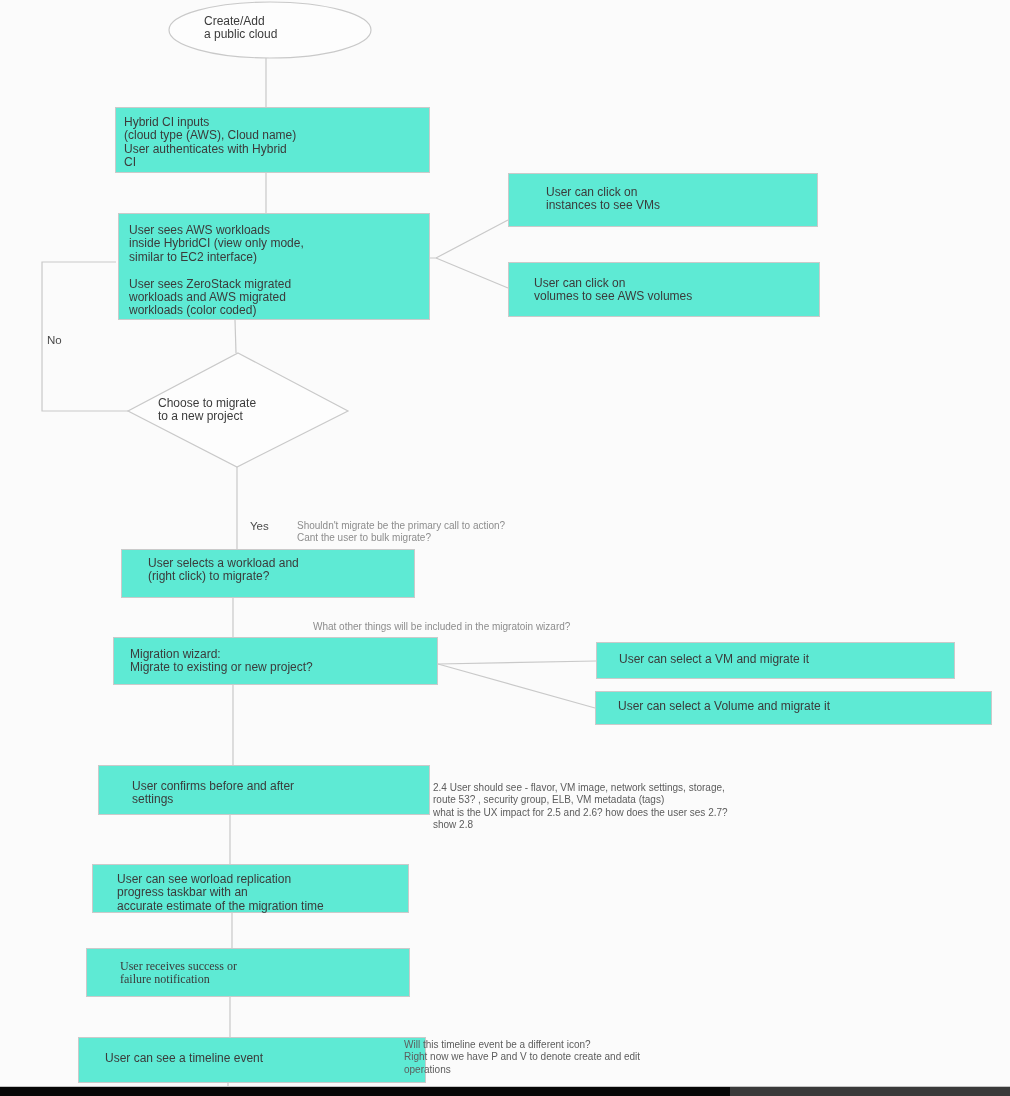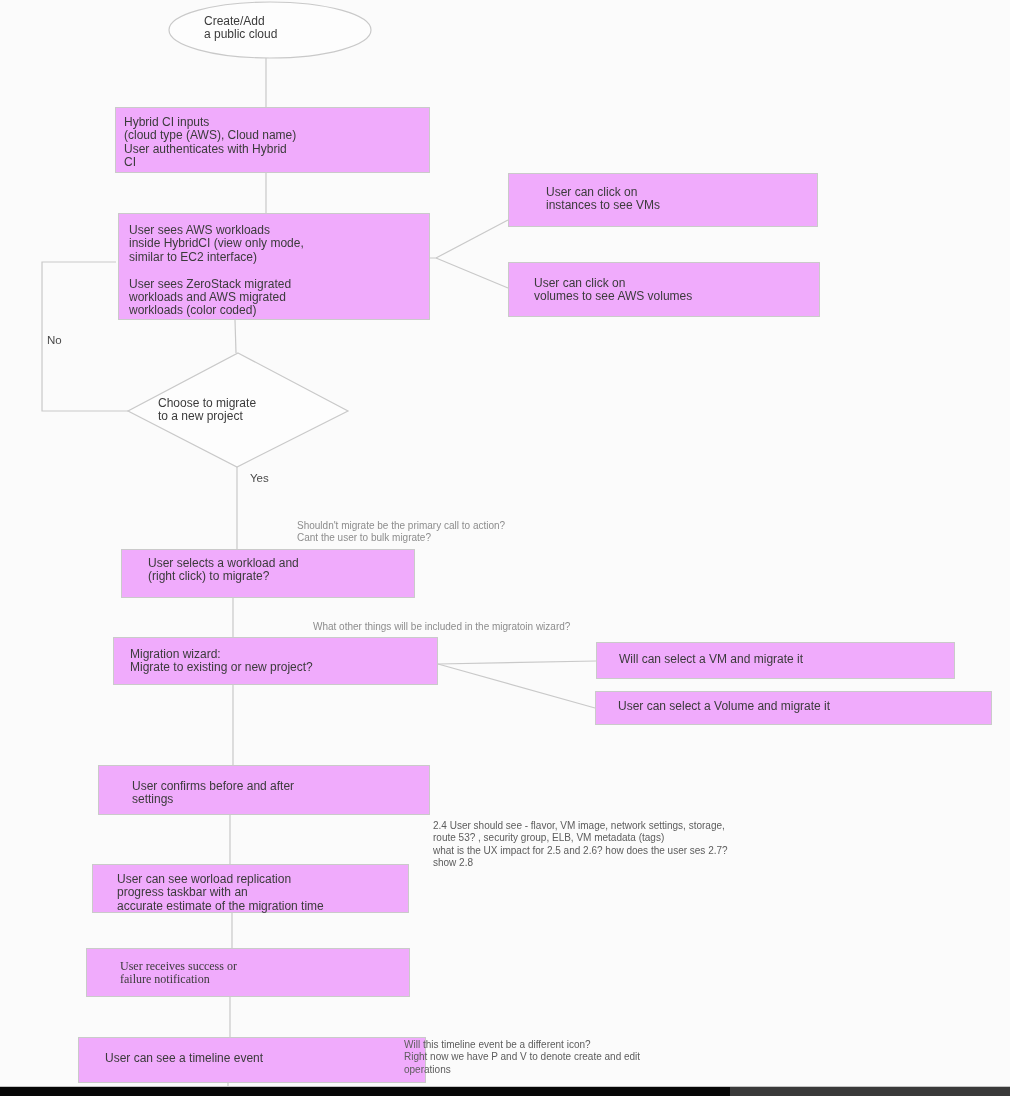--- a/index.html
+++ b/index.html
@@ -6,21 +6,21 @@
   .canvas {
     position:relative; width:1010px; height:1096px;
     background:#fbfbfb; overflow:hidden;
     font-family:"Liberation Sans", sans-serif; color:#3b3b3b;
   }
   .wires { position:absolute; left:0; top:0; z-index:1; }
   .wires path, .wires polyline { fill:none; stroke:#c9c9c9; stroke-width:1.2; }
   .wires .shape { fill:#fdfdfd; stroke:#c9c9c9; stroke-width:1.2; }
   .node {
     position:absolute; z-index:2; box-sizing:border-box;
-    border:1px solid #cacaca; background:#f0abfc;
+    border:1px solid #cacaca; background:#5eead4;
     font-size:12px; line-height:13.4px; white-space:pre-line;
   }
   .freetext {
     position:absolute; z-index:3; white-space:pre-line;
     font-size:12px; line-height:13.4px;
   }
   .comment {
     position:absolute; z-index:3; white-space:pre-line;
     font-size:10px; line-height:12.4px; color:#8d8d8d;
   }
@@ -78,41 +78,41 @@
 instances to see VMs</div>
 
   <div class="node" style="left:508px; top:262px; width:312px; height:55px; padding:14px 6px 0 25px;">User can click on
 volumes to see AWS volumes</div>
 
   <div class="freetext" style="left:158px; top:397px;">Choose to migrate
 to a new project</div>
 
   <div class="edge-label" style="left:47px; top:334px;">No</div>
 
-  <div class="edge-label" style="left:250px; top:472px;">Yes</div>
+  <div class="edge-label" style="left:250px; top:520px;">Yes</div>
 
   <div class="comment" style="left:297px; top:520px;">Shouldn't migrate be the primary call to action?
 Cant the user to bulk migrate?</div>
 
   <div class="node" style="left:121px; top:549px; width:294px; height:49px; padding:7px 6px 0 26px;">User selects a workload and
 (right click) to migrate?</div>
 
   <div class="comment" style="left:313px; top:621px;">What other things will be included in the migratoin wizard?</div>
 
   <div class="node" style="left:113px; top:637px; width:325px; height:48px; padding:10px 6px 0 16px;">Migration wizard:
 Migrate to existing or new project?</div>
 
-  <div class="node" style="left:596px; top:642px; width:359px; height:37px; padding:10px 6px 0 22px;">Will can select a VM and migrate it</div>
+  <div class="node" style="left:596px; top:642px; width:359px; height:37px; padding:10px 6px 0 22px;">User can select a VM and migrate it</div>
 
   <div class="node" style="left:595px; top:691px; width:397px; height:34px; padding:8px 6px 0 22px;">User can select a Volume and migrate it</div>
 
   <div class="node" style="left:98px; top:765px; width:332px; height:50px; padding:14px 6px 0 33px;">User confirms before and after
 settings</div>
 
-  <div class="comment dark" style="left:433px; top:782px;margin-top:38px;">2.4 User should see - flavor, VM image, network settings, storage,
+  <div class="comment dark" style="left:433px; top:782px;">2.4 User should see - flavor, VM image, network settings, storage,
 route 53? , security group, ELB, VM metadata (tags)
 what is the UX impact for 2.5 and 2.6?  how does the user ses 2.7?
 show 2.8</div>
 
   <div class="node" style="left:92px; top:864px; width:317px; height:49px; padding:8px 6px 0 24px;">User can see worload replication
 progress taskbar with an
 accurate estimate of the migration time</div>
 
   <div class="node" style="left:86px; top:948px; width:324px; height:49px; padding:11px 6px 0 33px;font-family:Liberation Serif, serif;">User receives success or
 failure notification</div>

